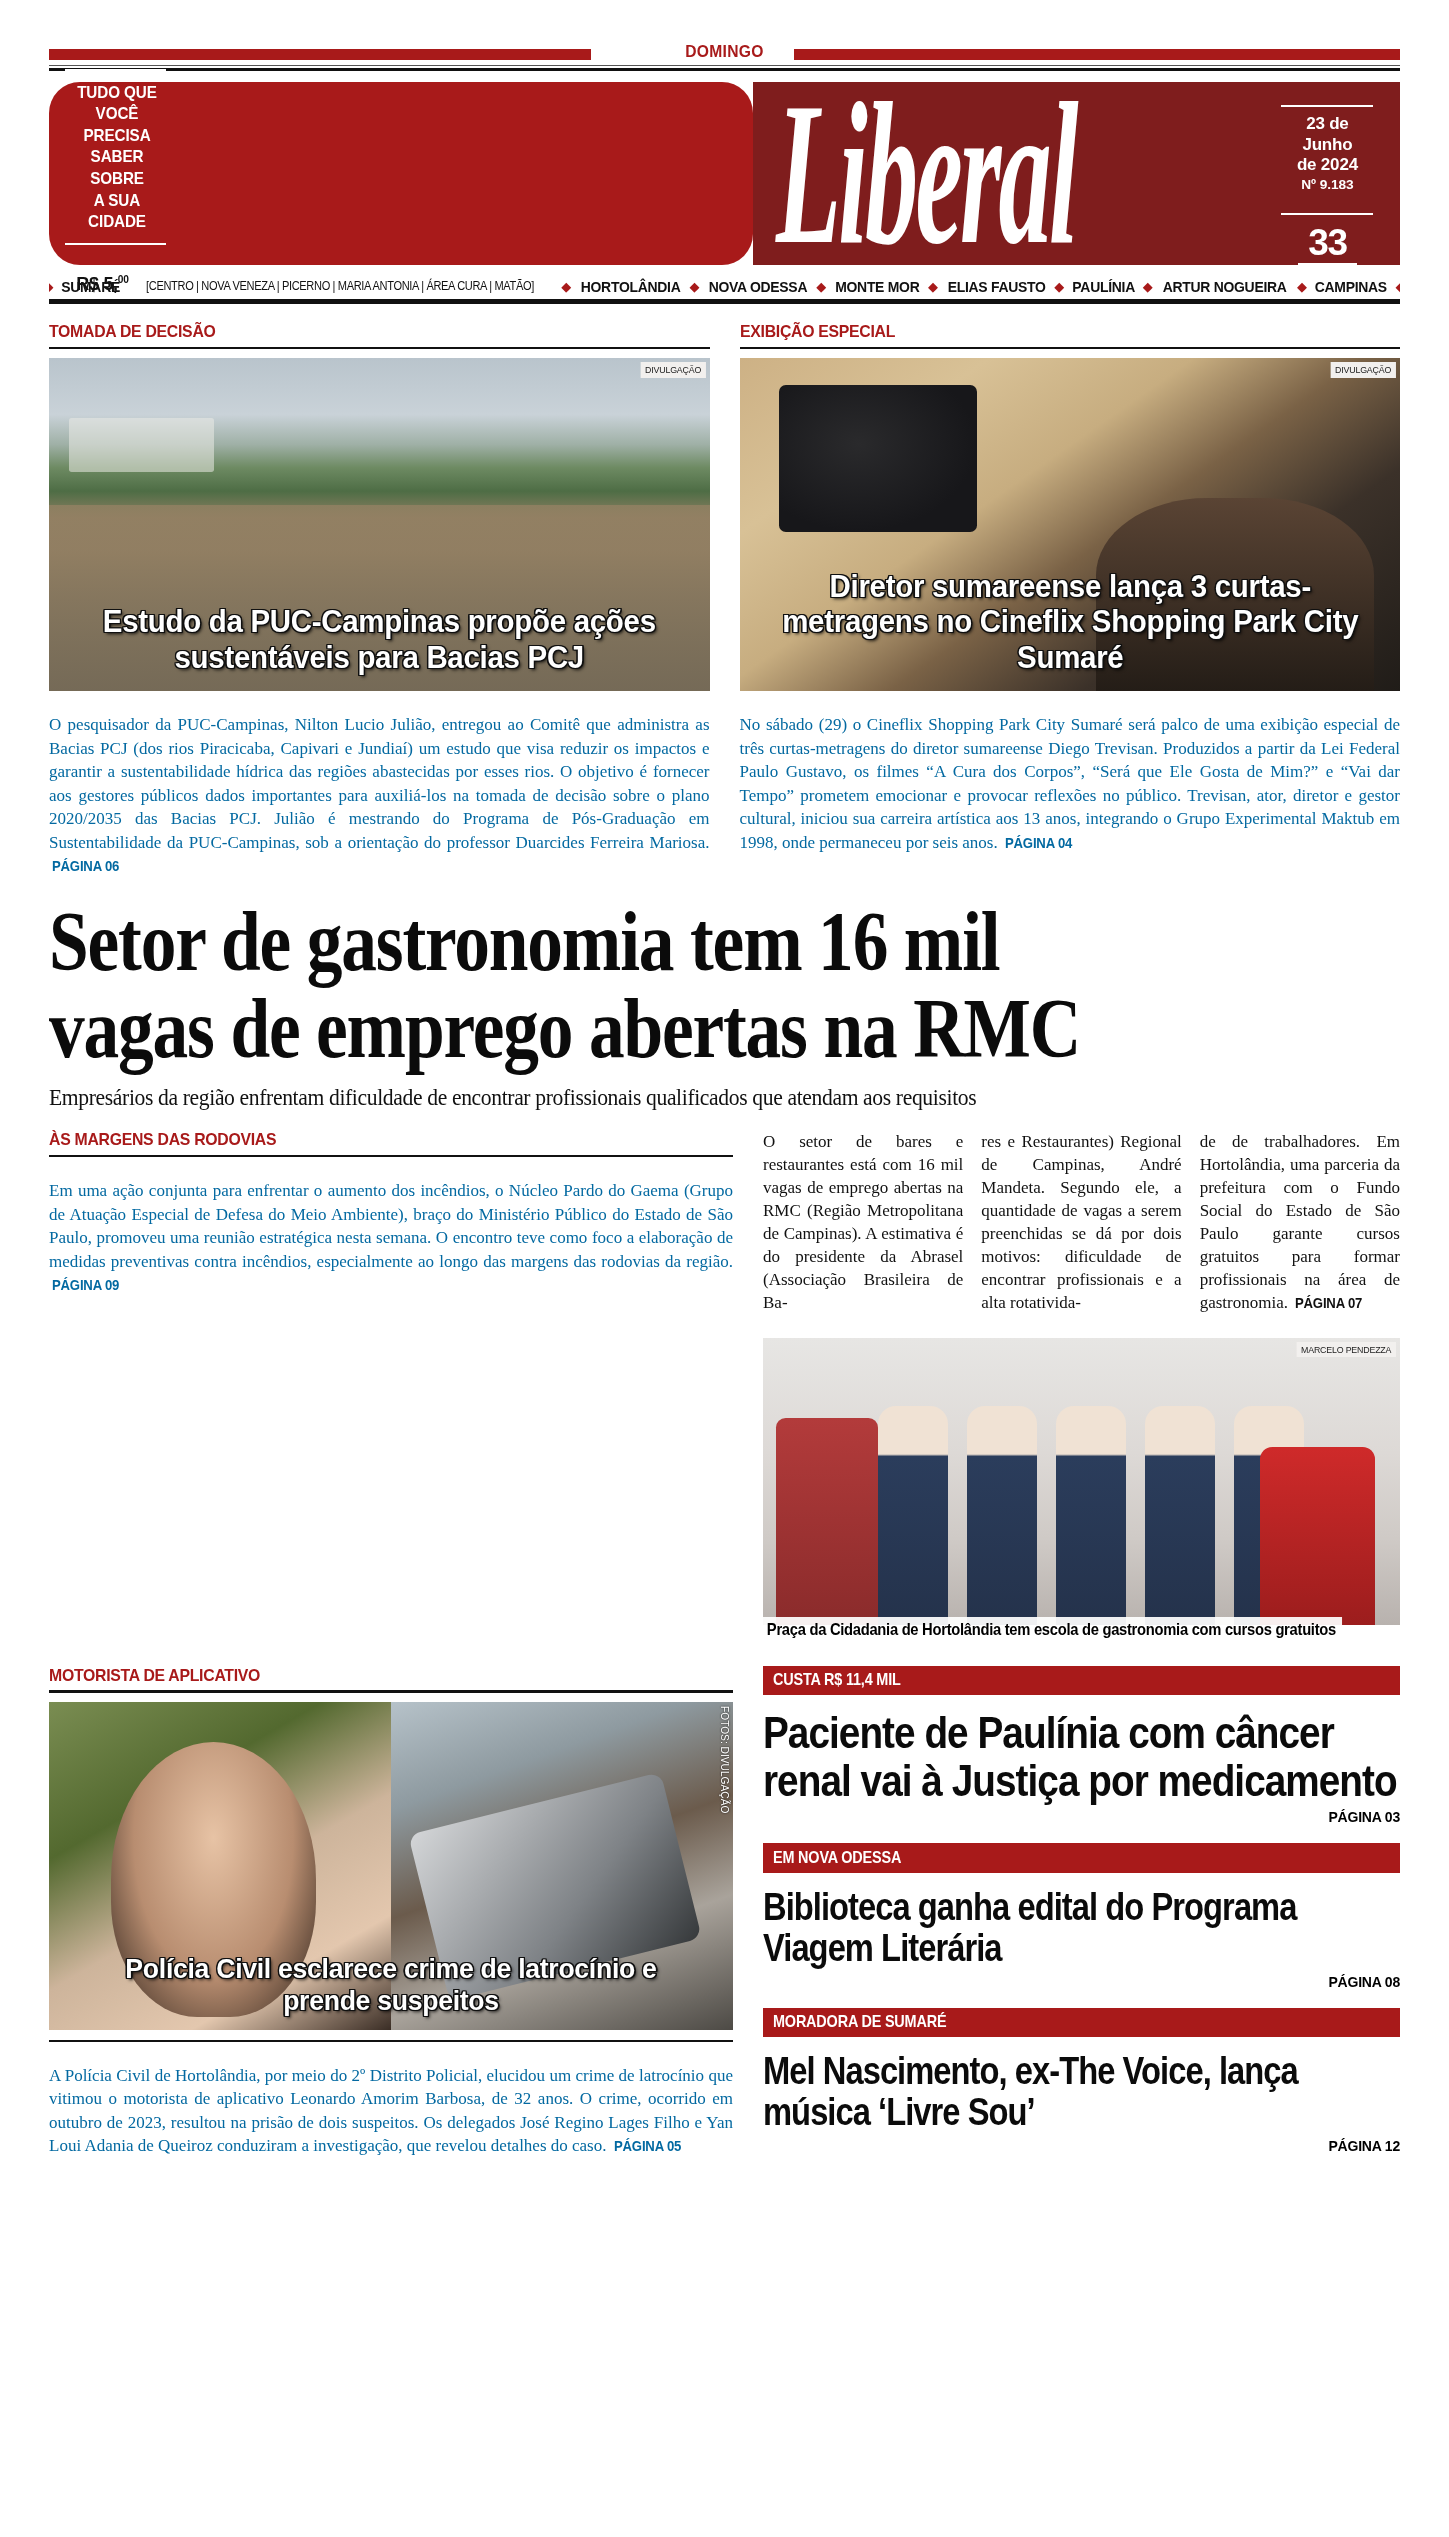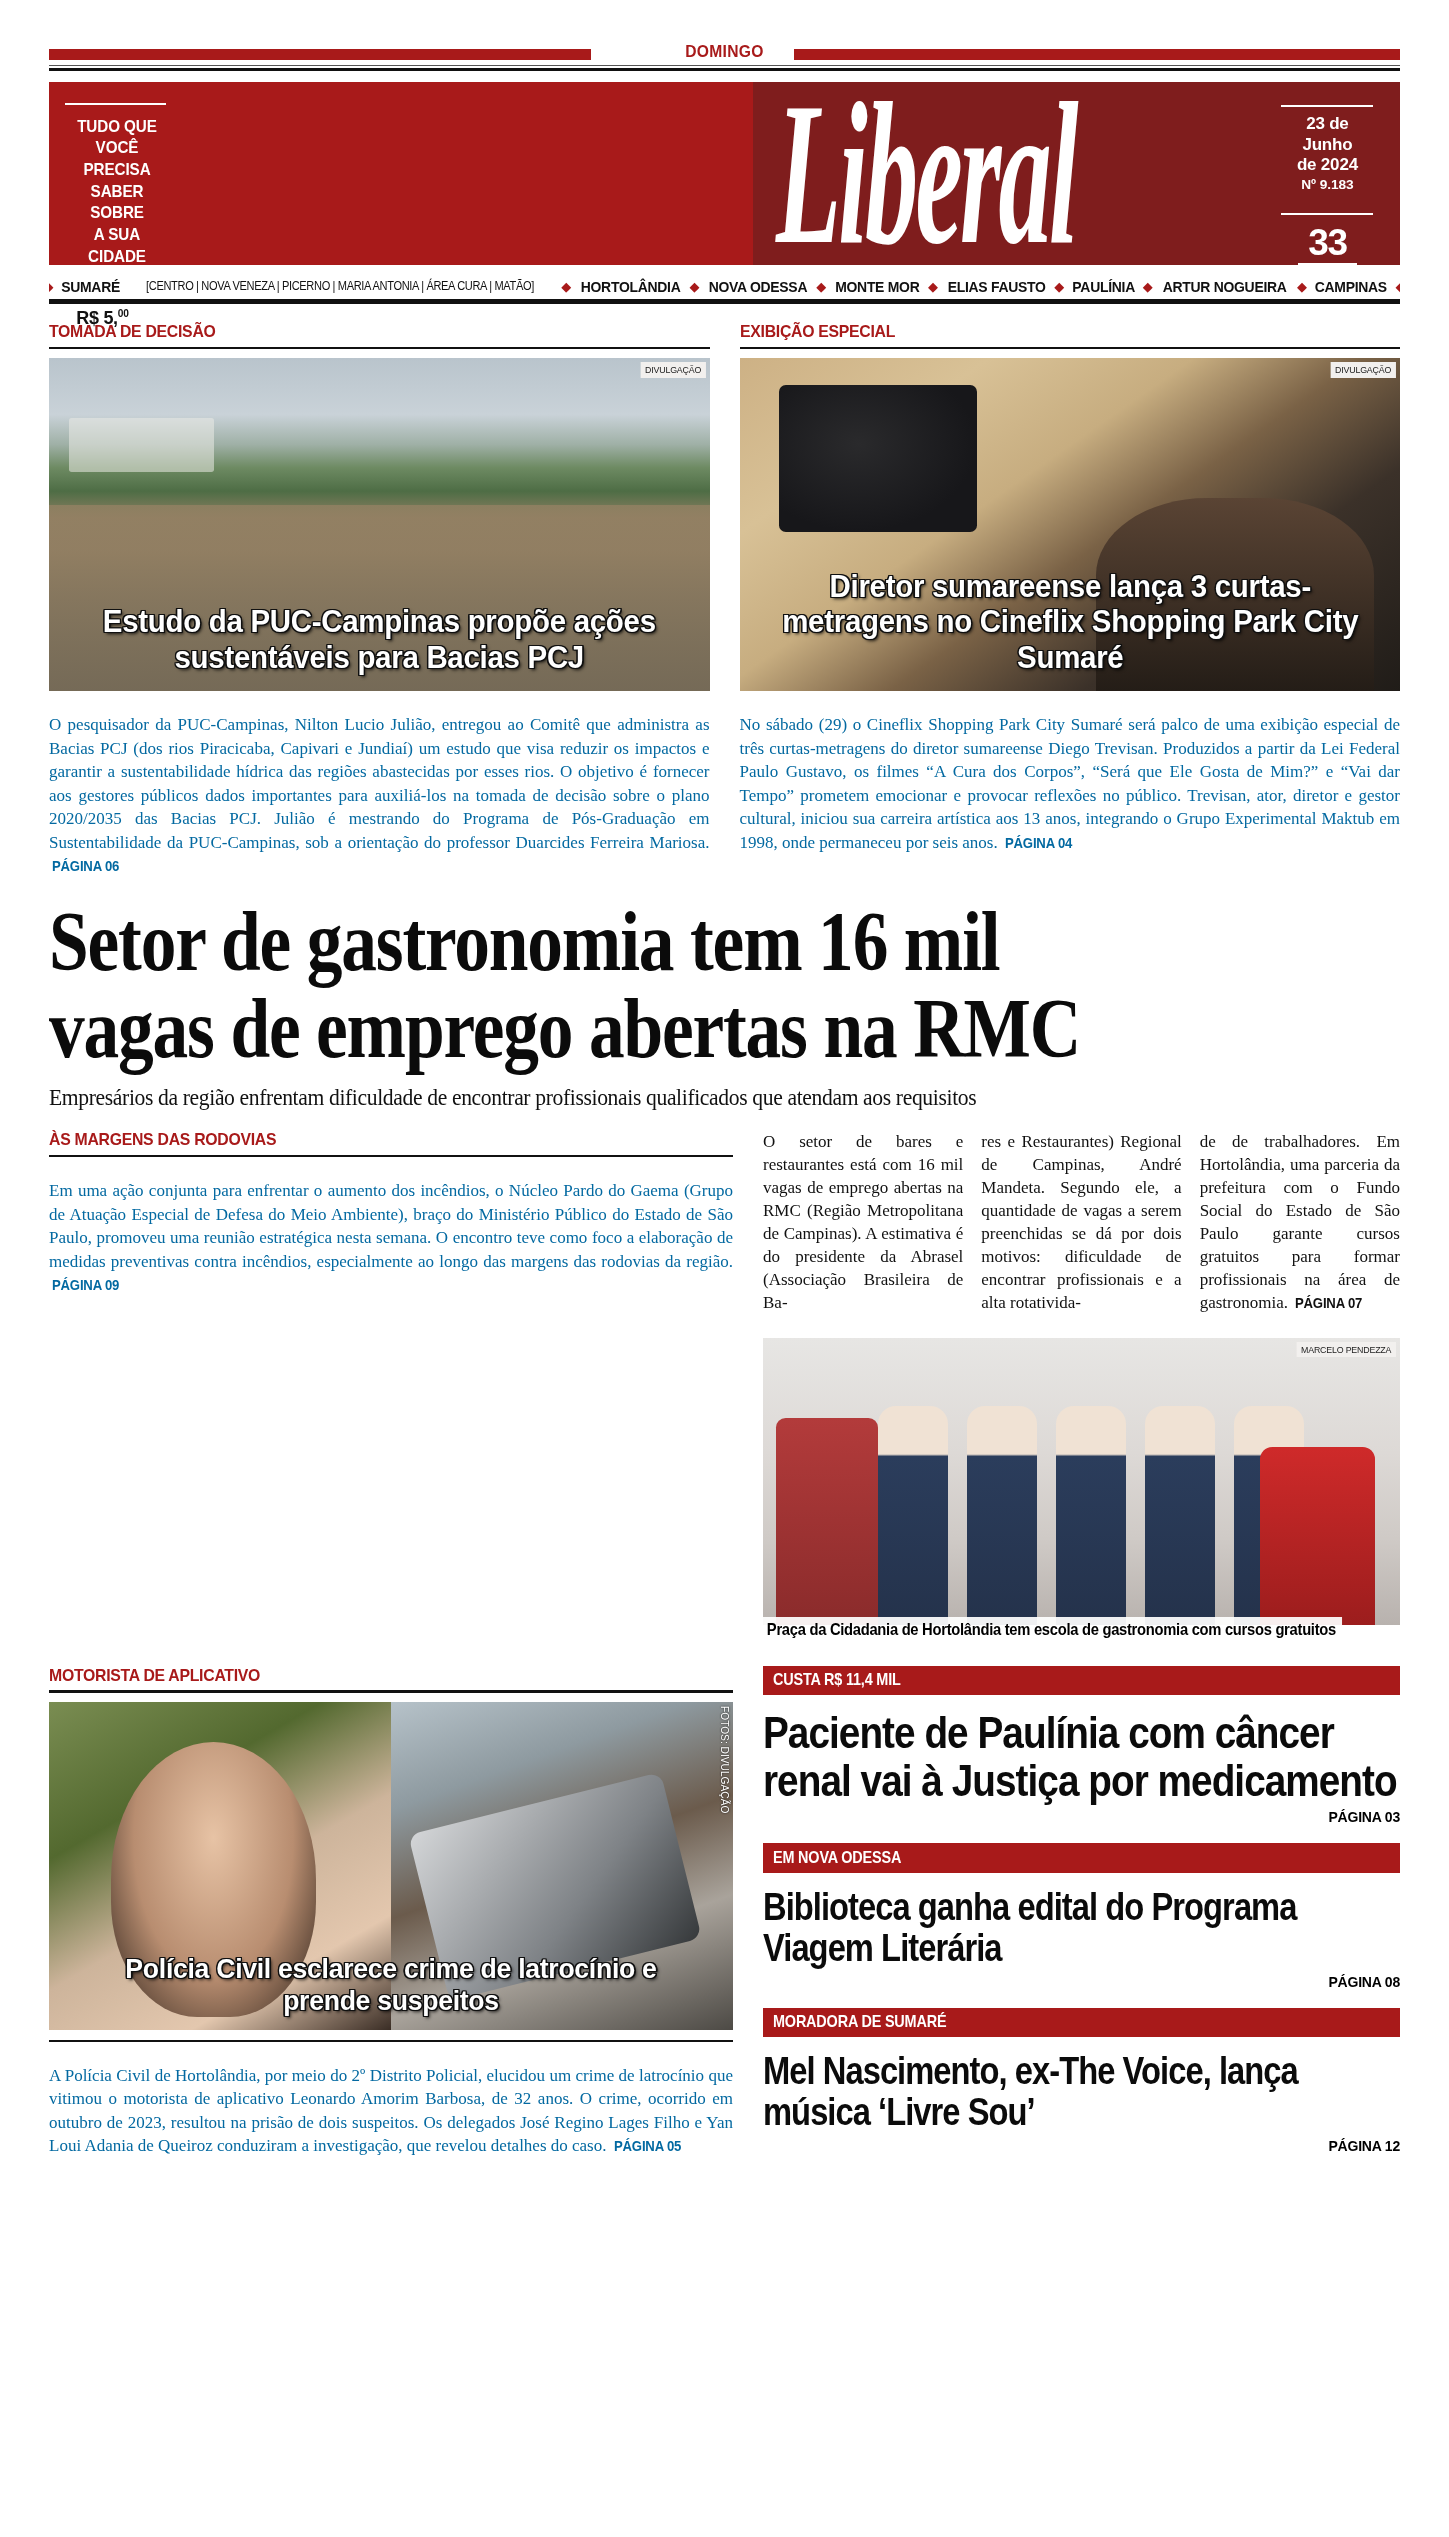--- a/index.html
+++ b/index.html
@@ -61,22 +61,23 @@
   .masthead {
     margin-top: 6.1px;
     height: 183px;
     display: flex;
     position: relative;
   }
   .mh-red {
     background: #a81a1a;
     flex: 0 0 704px;
     display: flex;
-    align-items: flex-start;
-    position: relative;
+    align-items: center;
+    position: relative;
+    border-radius: 31px;
   }
   .mh-black {
     background: #7f1d1d;
     flex: 1;
     position: relative;
     display: flex;
     align-items: stretch;
   }
   .tagline-box {
     width: 130px;

